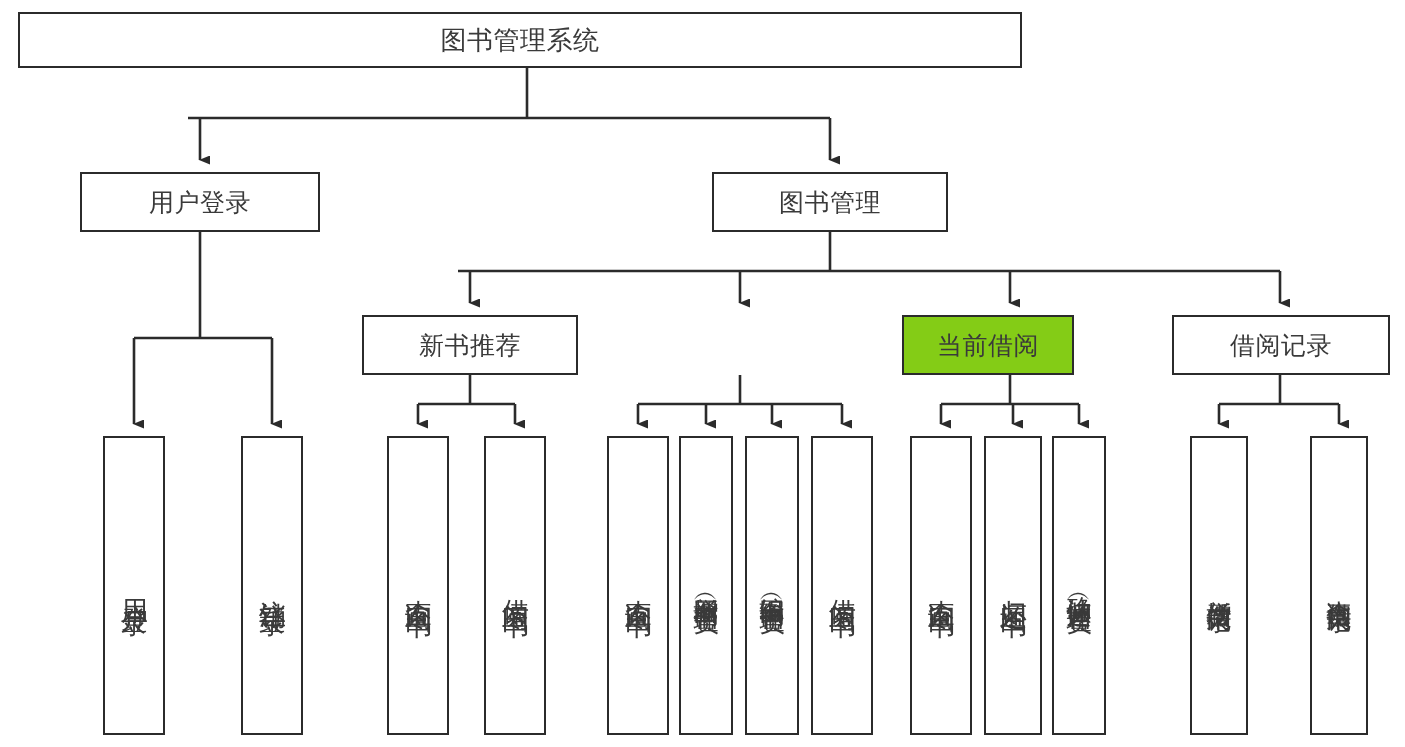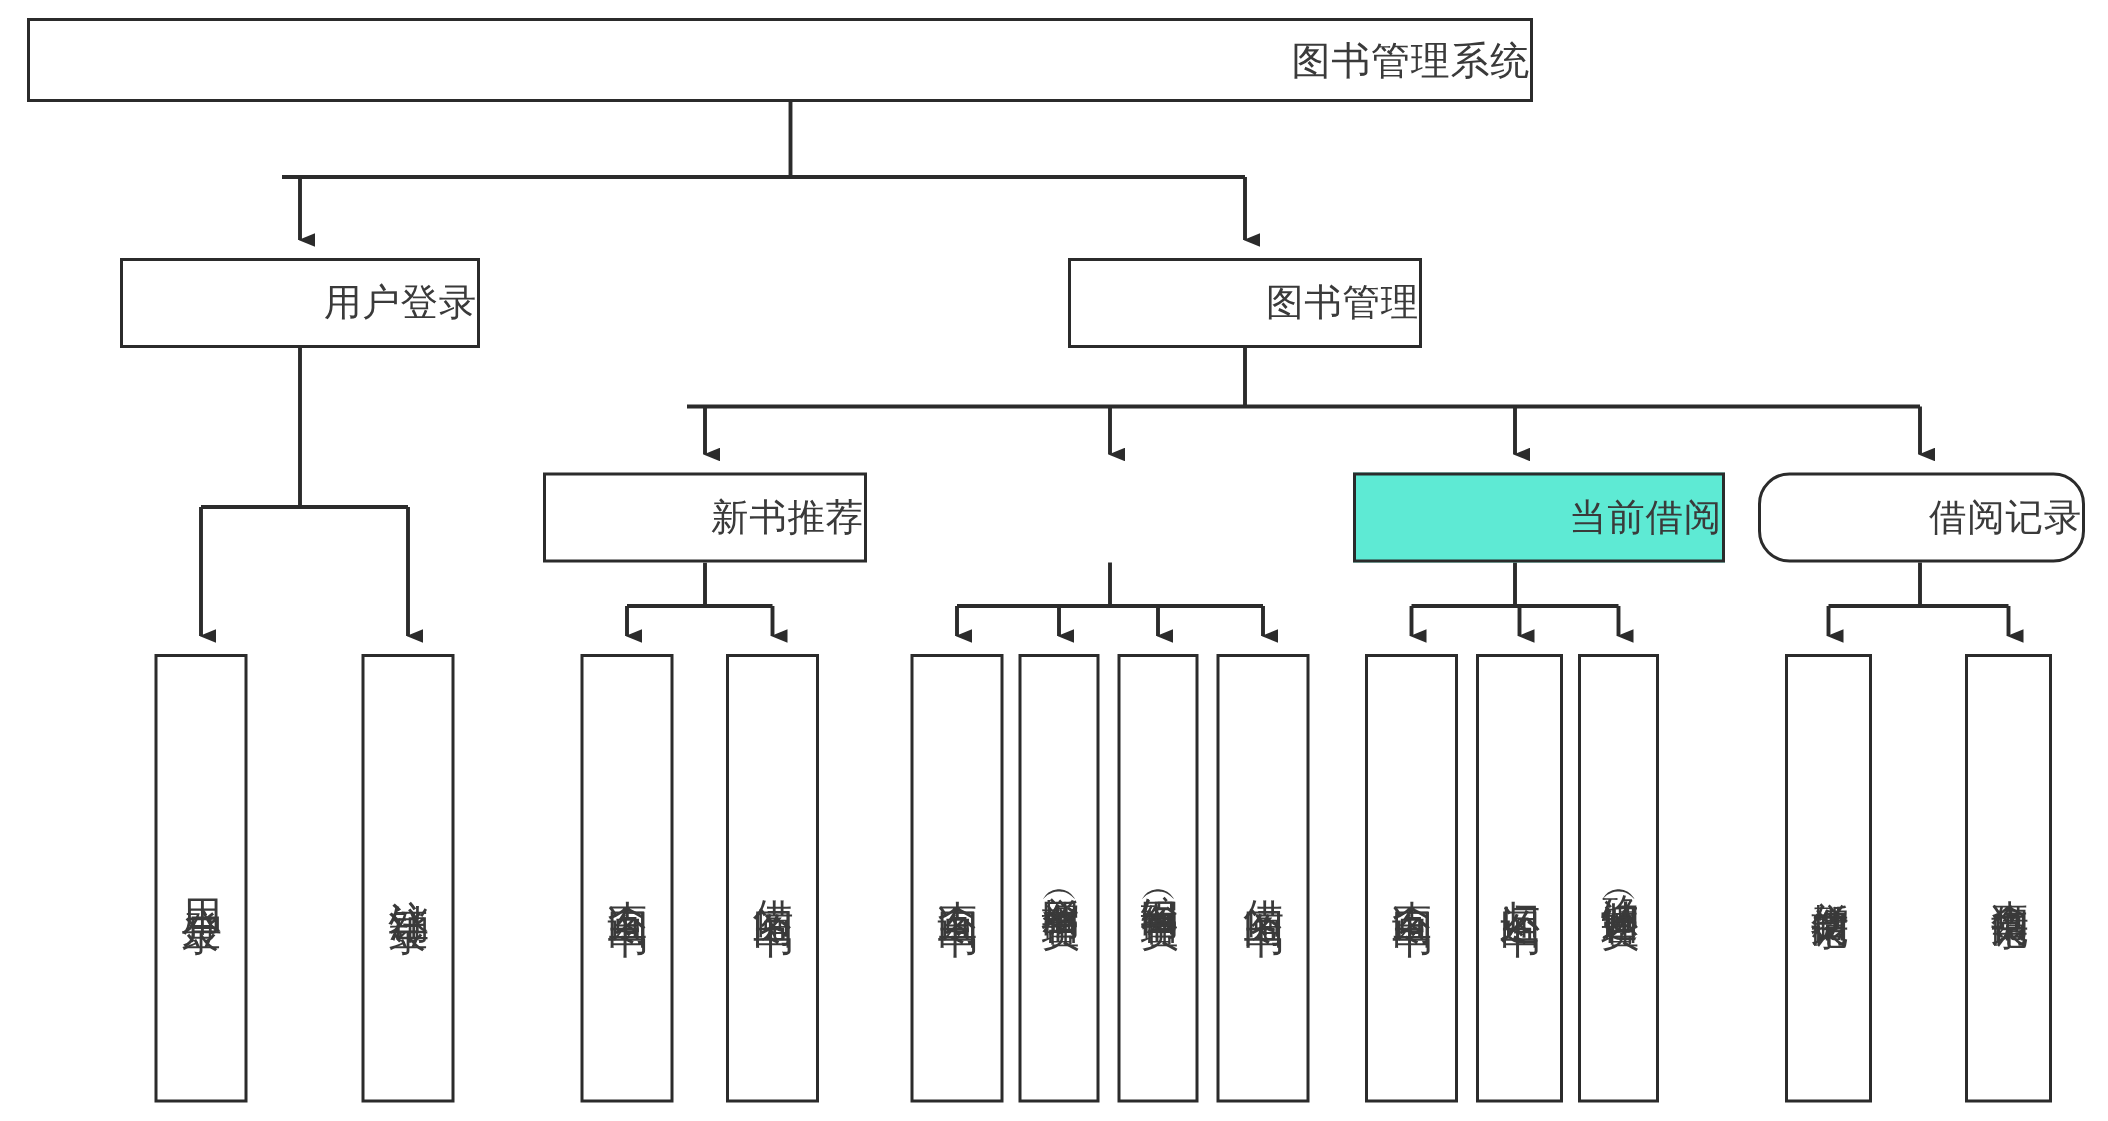--- a/index.html
+++ b/index.html
@@ -26,21 +26,21 @@
     height: 747px;
     pointer-events: none;
   }
   .node {
     position: absolute;
     box-sizing: border-box;
     background: #ffffff;
     border: 2px solid #2b2b2b;
     display: flex;
     align-items: center;
-    justify-content: flex-end;
+    justify-content: center;
     overflow: hidden;
   }
   .node-label {
     color: #3a3a3a;
     text-align: center;
     line-height: 1.08;
     letter-spacing: 0.5px;
     white-space: nowrap;
   }
   
@@ -154,24 +154,24 @@
   <div class="node horiz" id="node-l2-0" style="left: 80px; top: 172px; width: 240px; height: 60px; border-color: rgb(43, 43, 43); background: rgb(255, 255, 255);">
     <span class="node-label" style="color: rgb(58, 58, 58);">用户登录</span>
   </div>
   <div class="node horiz" id="node-l2-1" style="left: 712px; top: 172px; width: 236px; height: 60px; border-color: rgb(43, 43, 43); background: rgb(255, 255, 255);">
     <span class="node-label" style="color: rgb(58, 58, 58);">图书管理</span>
   </div>
 
   <div class="node horiz" id="node-l3-0" style="left: 362px; top: 315px; width: 216px; height: 60px; border-color: rgb(43, 43, 43); background: rgb(255, 255, 255);">
     <span class="node-label" style="color: rgb(58, 58, 58);">新书推荐</span>
   </div>
-  <div class="node horiz" id="node-l3-2" style="left: 902px; top: 315px; width: 248px; height: 60px; border-color: rgb(43, 43, 43); background: #5eead4;">
+  <div class="node horiz" id="node-l3-2" style="left: 902px; top: 315px; width: 172px; height: 60px; border-color: rgb(43, 43, 43); background: #84cc16;">
     <span class="node-label" style="color: rgb(58, 58, 58);">当前借阅</span>
   </div>
-  <div class="node horiz" id="node-l3-3" style="left: 1172px; top: 315px; width: 218px; height: 60px; border-color: rgb(43, 43, 43); background: rgb(255, 255, 255); border-radius: 21px;">
+  <div class="node horiz" id="node-l3-3" style="left: 1172px; top: 315px; width: 218px; height: 60px; border-color: rgb(43, 43, 43); background: rgb(255, 255, 255);">
     <span class="node-label" style="color: rgb(58, 58, 58);">借阅记录</span>
   </div>
 
   <div class="node vert" id="node-leaf-0" style="left: 103px; top: 436px; width: 62px; height: 299px; border-color: rgb(43, 43, 43); background: rgb(255, 255, 255);">
     <span class="node-label" style="color: rgb(58, 58, 58);">用户登录</span>
   </div>
   <div class="node vert" id="node-leaf-1" style="left: 241px; top: 436px; width: 62px; height: 299px; border-color: rgb(43, 43, 43); background: rgb(255, 255, 255);">
     <span class="node-label" style="color: rgb(58, 58, 58);">注销登录</span>
   </div>
   <div class="node vert" id="node-leaf-2" style="left: 387px; top: 436px; width: 62px; height: 299px; border-color: rgb(43, 43, 43); background: rgb(255, 255, 255);">

